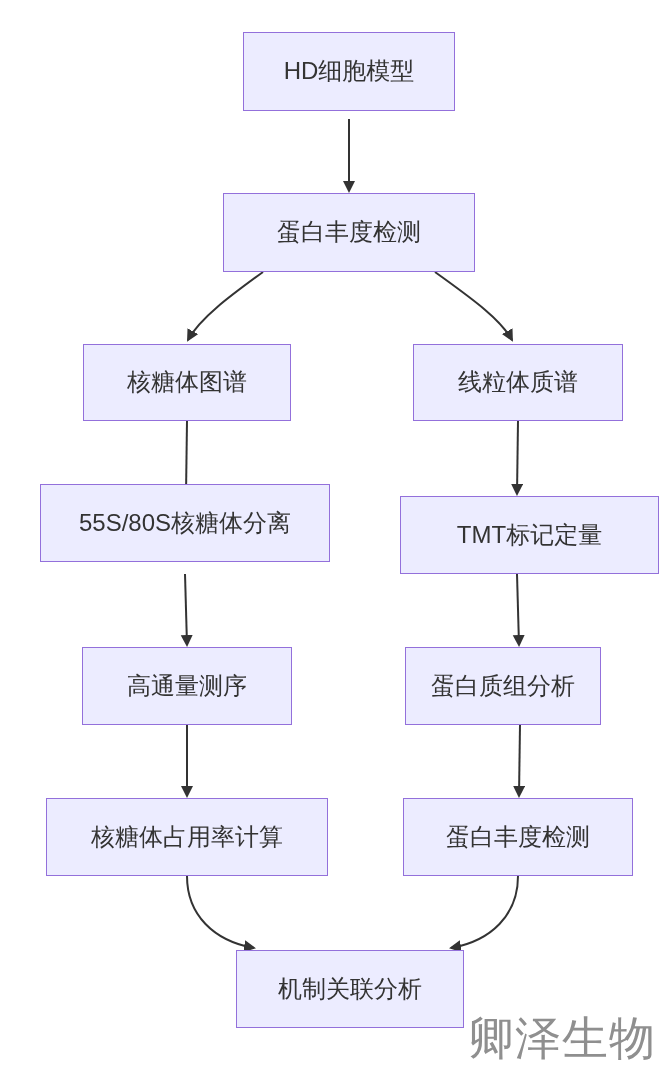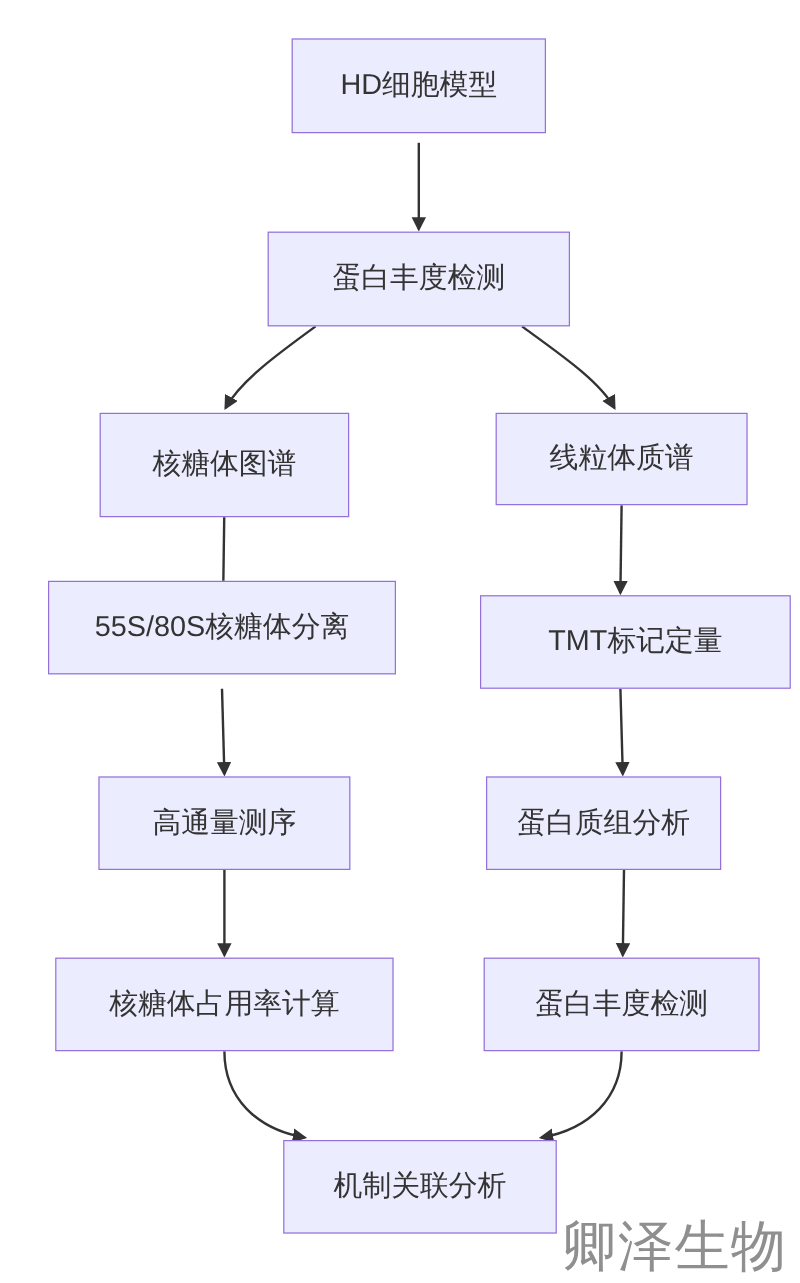--- a/index.html
+++ b/index.html
@@ -76,21 +76,21 @@
   </svg>
 
   <div class="node" style="left:243px;top:32px;width:212px;height:79px">
     <span>HD细胞模型</span>
   </div>
 
   <div class="node" style="left:223px;top:193px;width:252px;height:79px">
     <span>蛋白丰度检测</span>
   </div>
 
-  <div class="node" style="left:83px;top:344px;width:208px;height:87px">
+  <div class="node" style="left:83px;top:344px;width:208px;height:77px">
     <span>核糖体图谱</span>
   </div>
 
   <div class="node" style="left:413px;top:344px;width:210px;height:77px">
     <span>线粒体质谱</span>
   </div>
 
   <div class="node" style="left:40px;top:484px;width:290px;height:78px">
     <span>55S/80S核糖体分离</span>
   </div>

